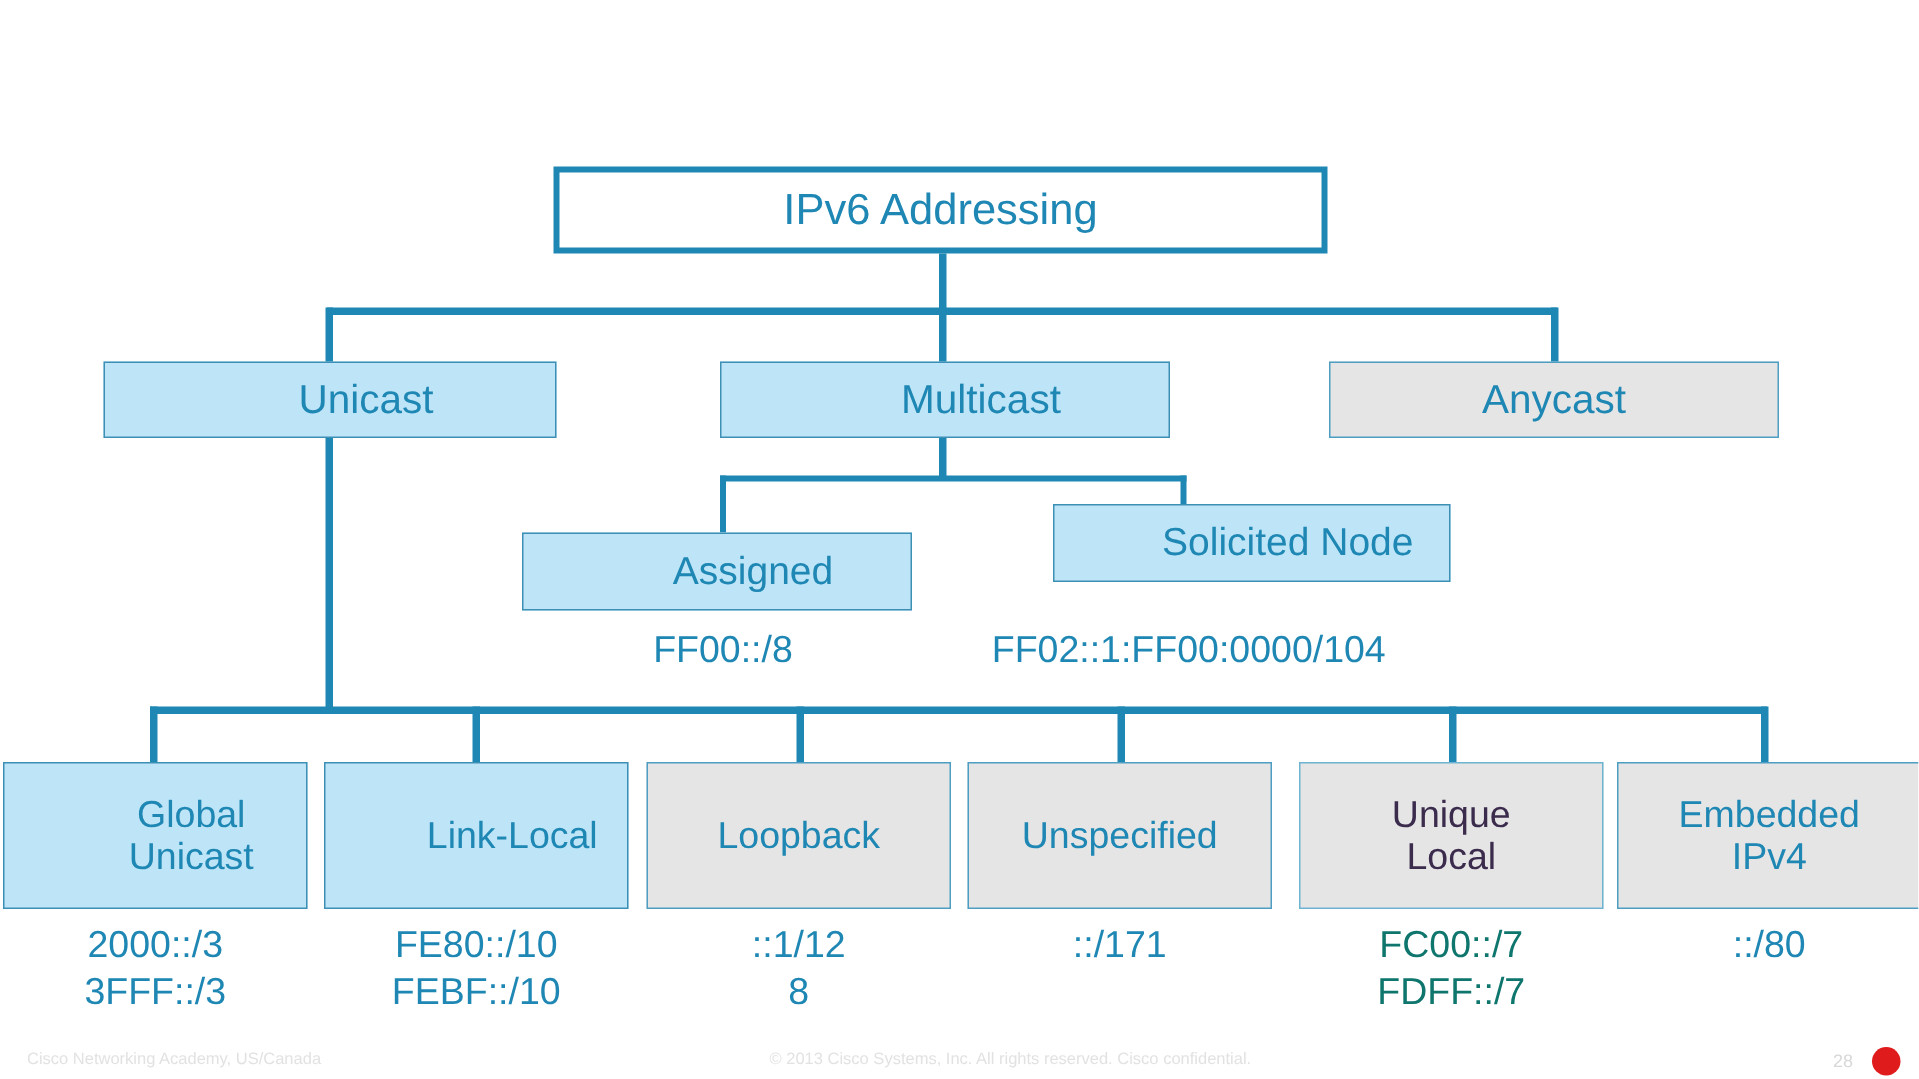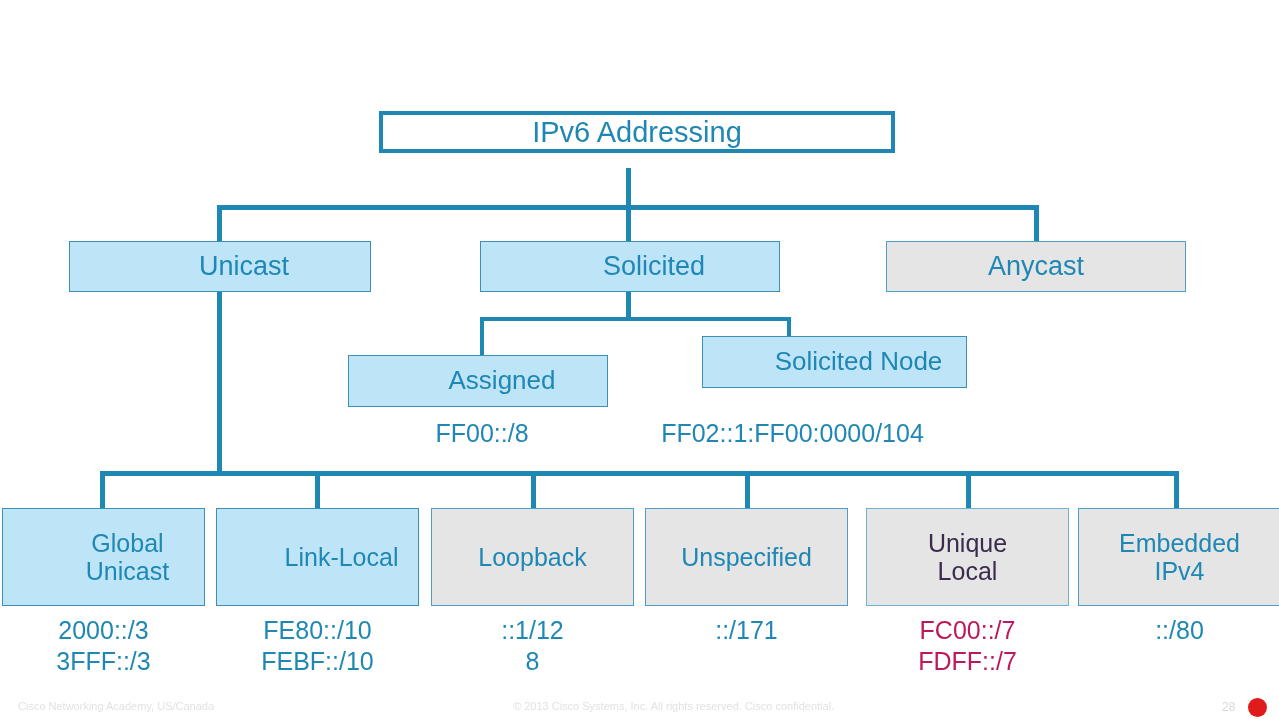--- a/index.html
+++ b/index.html
@@ -56,21 +56,21 @@
 
   
   .caption {
     position: absolute;
     box-sizing: border-box;
     text-align: center;
     color: #1F87B4;
     line-height: 1.25;
     white-space: pre-line;
   }
-  .caption.purple { color: #be185d; }
+  .caption.purple { color: #0f766e; }
 
   
   .footer-text {
     position: absolute;
     color: #E2E2E2;
     font-size: 11px;
     white-space: nowrap;
   }
   .page-num {
     position: absolute;
@@ -103,25 +103,25 @@
 
   <div class="conn conn-v" style="left:217px; top:292px; width:5px; height:183px;"></div>
   <div class="conn conn-h" style="left:100px; top:471px; width:1078px; height:5px;"></div>
   <div class="conn conn-v" style="left:100px; top:471px; width:5px; height:38px;"></div>
   <div class="conn conn-v" style="left:315px; top:471px; width:5px; height:38px;"></div>
   <div class="conn conn-v" style="left:531px; top:471px; width:5px; height:38px;"></div>
   <div class="conn conn-v" style="left:745px; top:471px; width:5px; height:38px;"></div>
   <div class="conn conn-v" style="left:966px; top:471px; width:5px; height:38px;"></div>
   <div class="conn conn-v" style="left:1174px; top:471px; width:5px; height:38px;"></div>
 
-  <div class="node root" style="left: 379px; top: 111px; width: 516px; height: 42px; font-size: 29px; white-space: pre-line;">IPv6 Addressing</div>
+  <div class="node root" style="left: 369px; top: 111px; width: 516px; height: 58px; font-size: 29px; white-space: pre-line;">IPv6 Addressing</div>
 
   <div class="node fill-blue" style="left: 69px; top: 241px; width: 302px; height: 51px; font-size: 27px; white-space: pre-line;">Unicast</div>
 
-  <div class="node fill-blue" style="left: 480px; top: 241px; width: 300px; height: 51px; font-size: 27px; white-space: pre-line;">Solicited</div>
+  <div class="node fill-blue" style="left: 480px; top: 241px; width: 300px; height: 51px; font-size: 27px; white-space: pre-line;">Multicast</div>
 
   <div class="node" style="left: 886px; top: 241px; width: 300px; height: 51px; font-size: 27px; white-space: pre-line;">Anycast</div>
 
   <div class="node fill-blue" style="left: 348px; top: 355px; width: 260px; height: 52px; font-size: 26px; white-space: pre-line;">Assigned</div>
   <div class="caption" style="left: 348px; top: 418px; width: 268px; font-size: 25px; white-space: pre-line;">FF00::/8</div>
 
   <div class="node fill-blue" style="left: 660px; top: 336px; width: 265px; height: 52px; font-size: 26px; white-space: pre-line; margin-left: 42px;">Solicited Node</div>
   <div class="caption" style="left: 645px; top: 418px; width: 295px; font-size: 25px; white-space: pre-line;">FF02::1:FF00:0000/104</div>
 
   <div class="node fill-blue" style="left: 2px; top: 508px; width: 203px; height: 98px; font-size: 25px; white-space: pre-line;">Global

